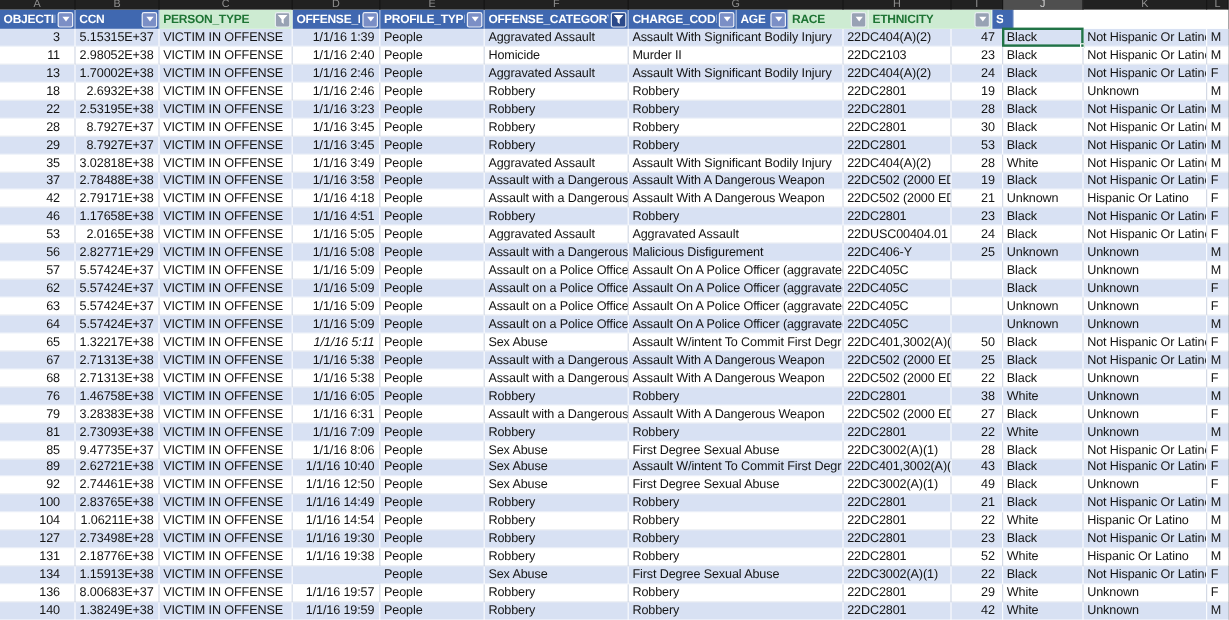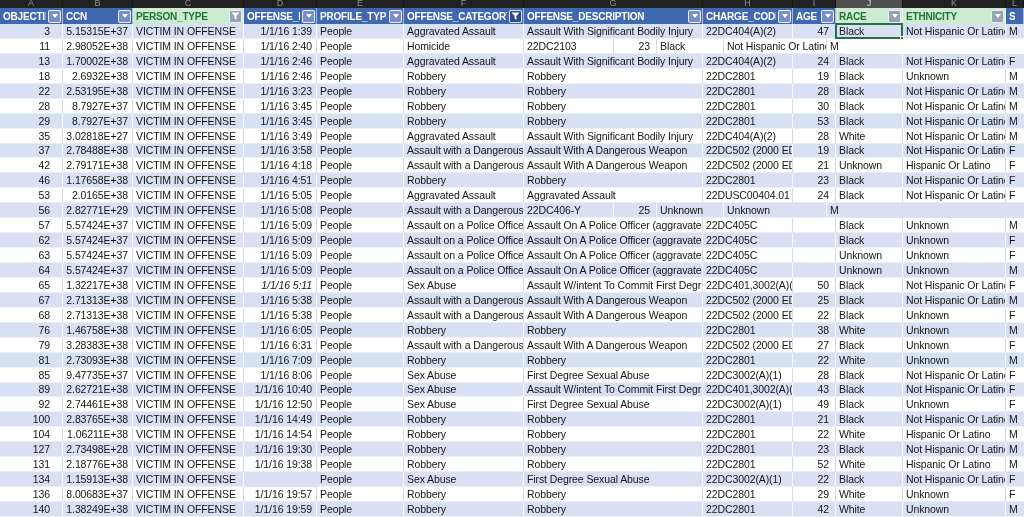--- a/index.html
+++ b/index.html
@@ -127,26 +127,20 @@
         </span>
       </div>
       <div class="hcell" style="width: 120px;">
         <span class="hlabel">OFFENSE_CATEGORY</span>
         <span class="hbtn funnel">
           <svg width="9" height="9" viewBox="0 0 10 10">
             <polygon points="0.5,0.5 9.5,0.5 6,4.5 6,9 4,7.2 4,4.5" fill="#ffffff"></polygon>
           </svg>
         </span>
       </div>
-      <div class="hcell" style="width: 179px;">
-        <span class="hlabel">OFFENSE_DESCRIPTION</span>
-        <span class="hbtn">
-          <span class="arrow-glyph"></span>
-        </span>
-      </div>
       <div class="hcell" style="width: 90px;">
         <span class="hlabel">CHARGE_CODE</span>
         <span class="hbtn">
           <span class="arrow-glyph"></span>
         </span>
       </div>
       <div class="hcell" style="width: 43px;">
         <span class="hlabel">AGE</span>
         <span class="hbtn">
           <span class="arrow-glyph"></span>
@@ -183,20 +177,21 @@
         <div class="tcell k-ethnicity" style="width: 103px;">Not Hispanic Or Latino</div>
         <div class="tcell k-sex" style="width: 18px;">M</div>
       </div>
       <div class="trow">
         <div class="tcell k-objectid right" style="width: 63px;">11</div>
         <div class="tcell k-ccn right" style="width: 70px;">2.98052E+38</div>
         <div class="tcell k-person_type" style="width: 111px;">VICTIM IN OFFENSE</div>
         <div class="tcell k-offense_report right" style="width: 73px;">1/1/16 2:40</div>
         <div class="tcell k-profile_type" style="width: 87px;">People</div>
         <div class="tcell k-offense_category" style="width: 120px;">Homicide</div>
+        <div class="tcell k-offense_description" style="width: 179px;">Murder II</div>
         <div class="tcell k-charge_code" style="width: 90px;">22DC2103</div>
         <div class="tcell k-age right" style="width: 43px;">23</div>
         <div class="tcell k-race" style="width: 67px;">Black</div>
         <div class="tcell k-ethnicity" style="width: 103px;">Not Hispanic Or Latino</div>
         <div class="tcell k-sex" style="width: 18px;">M</div>
       </div>
       <div class="trow band">
         <div class="tcell k-objectid right" style="width: 63px;">13</div>
         <div class="tcell k-ccn right" style="width: 70px;">1.70002E+38</div>
         <div class="tcell k-person_type" style="width: 111px;">VICTIM IN OFFENSE</div>
@@ -261,21 +256,21 @@
         <div class="tcell k-offense_category" style="width: 120px;">Robbery</div>
         <div class="tcell k-offense_description" style="width: 179px;">Robbery</div>
         <div class="tcell k-charge_code" style="width: 90px;">22DC2801</div>
         <div class="tcell k-age right" style="width: 43px;">53</div>
         <div class="tcell k-race" style="width: 67px;">Black</div>
         <div class="tcell k-ethnicity" style="width: 103px;">Not Hispanic Or Latino</div>
         <div class="tcell k-sex" style="width: 18px;">M</div>
       </div>
       <div class="trow">
         <div class="tcell k-objectid right" style="width: 63px;">35</div>
-        <div class="tcell k-ccn right" style="width: 70px;">3.02818E+27</div>
+        <div class="tcell k-ccn right" style="width: 70px;">3.02818E+38</div>
         <div class="tcell k-person_type" style="width: 111px;">VICTIM IN OFFENSE</div>
         <div class="tcell k-offense_report right" style="width: 73px;">1/1/16 3:49</div>
         <div class="tcell k-profile_type" style="width: 87px;">People</div>
         <div class="tcell k-offense_category" style="width: 120px;">Aggravated Assault</div>
         <div class="tcell k-offense_description" style="width: 179px;">Assault With Significant Bodily Injury</div>
         <div class="tcell k-charge_code" style="width: 90px;">22DC404(A)(2)</div>
         <div class="tcell k-age right" style="width: 43px;">28</div>
         <div class="tcell k-race" style="width: 67px;">White</div>
         <div class="tcell k-ethnicity" style="width: 103px;">Not Hispanic Or Latino</div>
         <div class="tcell k-sex" style="width: 18px;">M</div>
@@ -336,20 +331,21 @@
         <div class="tcell k-ethnicity" style="width: 103px;">Not Hispanic Or Latino</div>
         <div class="tcell k-sex" style="width: 18px;">F</div>
       </div>
       <div class="trow band">
         <div class="tcell k-objectid right" style="width: 63px;">56</div>
         <div class="tcell k-ccn right" style="width: 70px;">2.82771E+29</div>
         <div class="tcell k-person_type" style="width: 111px;">VICTIM IN OFFENSE</div>
         <div class="tcell k-offense_report right" style="width: 73px;">1/1/16 5:08</div>
         <div class="tcell k-profile_type" style="width: 87px;">People</div>
         <div class="tcell k-offense_category" style="width: 120px;">Assault with a Dangerous</div>
+        <div class="tcell k-offense_description" style="width: 179px;">Malicious Disfigurement</div>
         <div class="tcell k-charge_code" style="width: 90px;">22DC406-Y</div>
         <div class="tcell k-age right" style="width: 43px;">25</div>
         <div class="tcell k-race" style="width: 67px;">Unknown</div>
         <div class="tcell k-ethnicity" style="width: 103px;">Unknown</div>
         <div class="tcell k-sex" style="width: 18px;">M</div>
       </div>
       <div class="trow">
         <div class="tcell k-objectid right" style="width: 63px;">57</div>
         <div class="tcell k-ccn right" style="width: 70px;">5.57424E+37</div>
         <div class="tcell k-person_type" style="width: 111px;">VICTIM IN OFFENSE</div>

